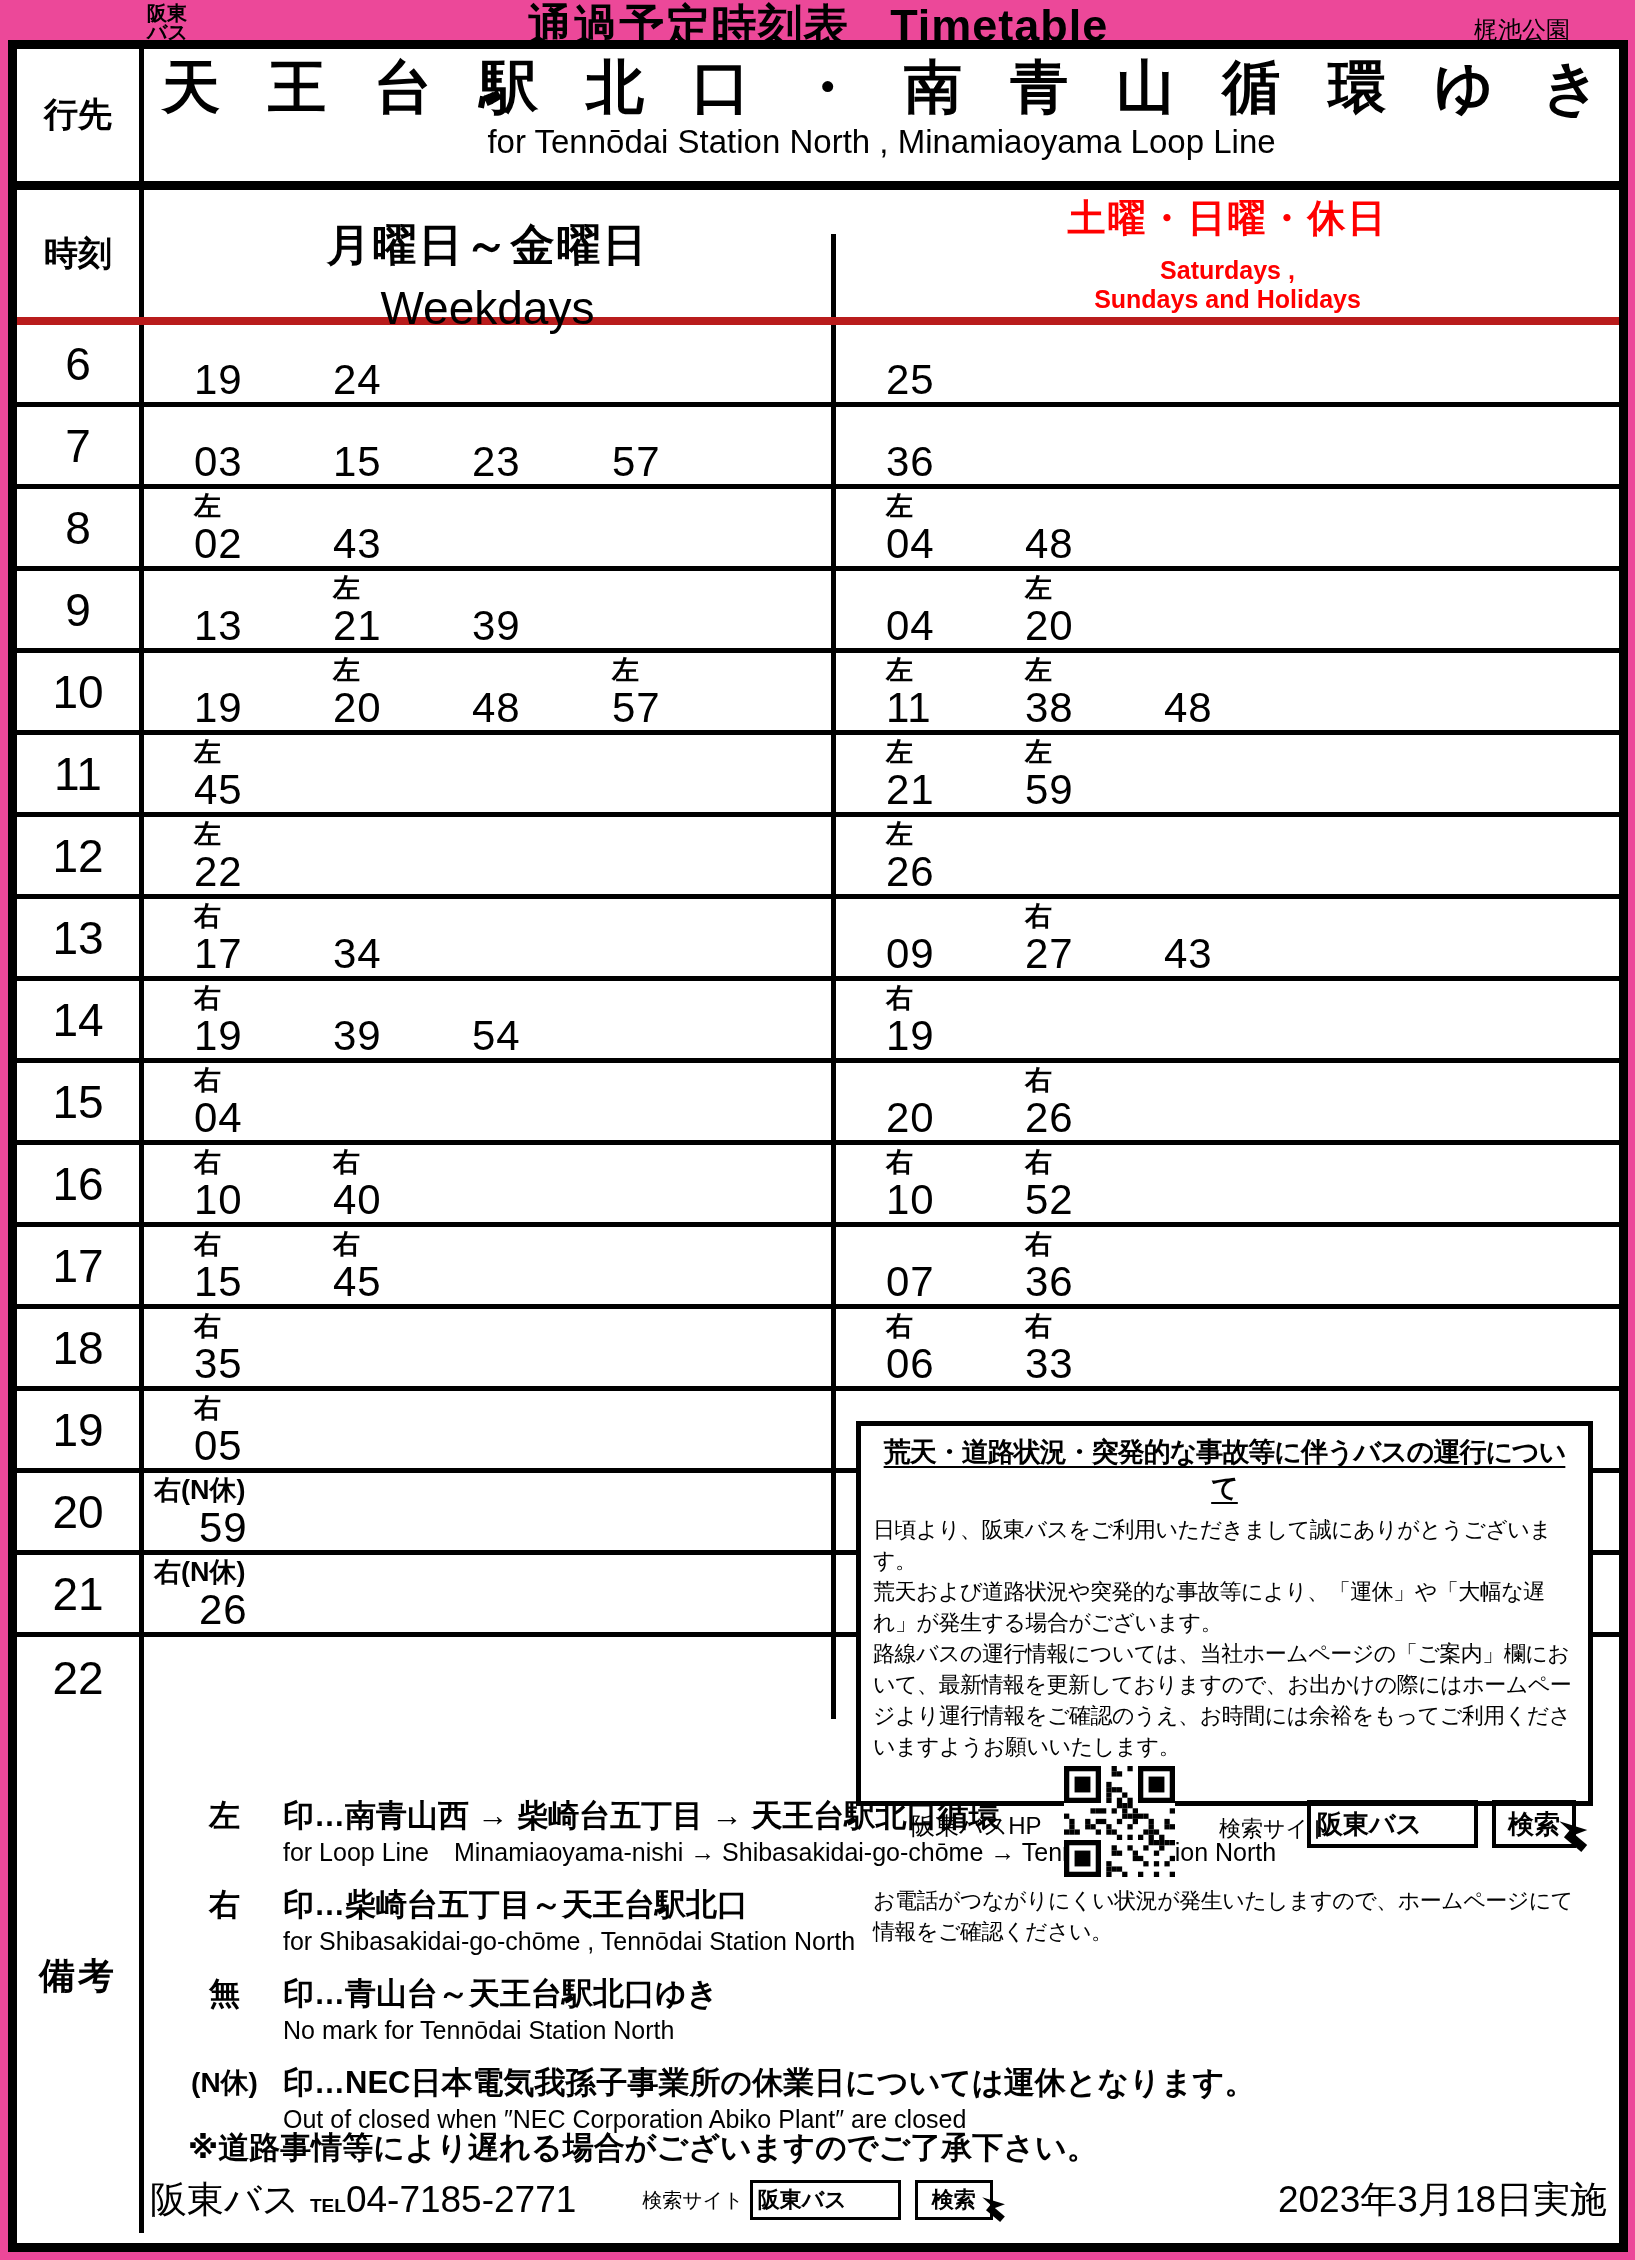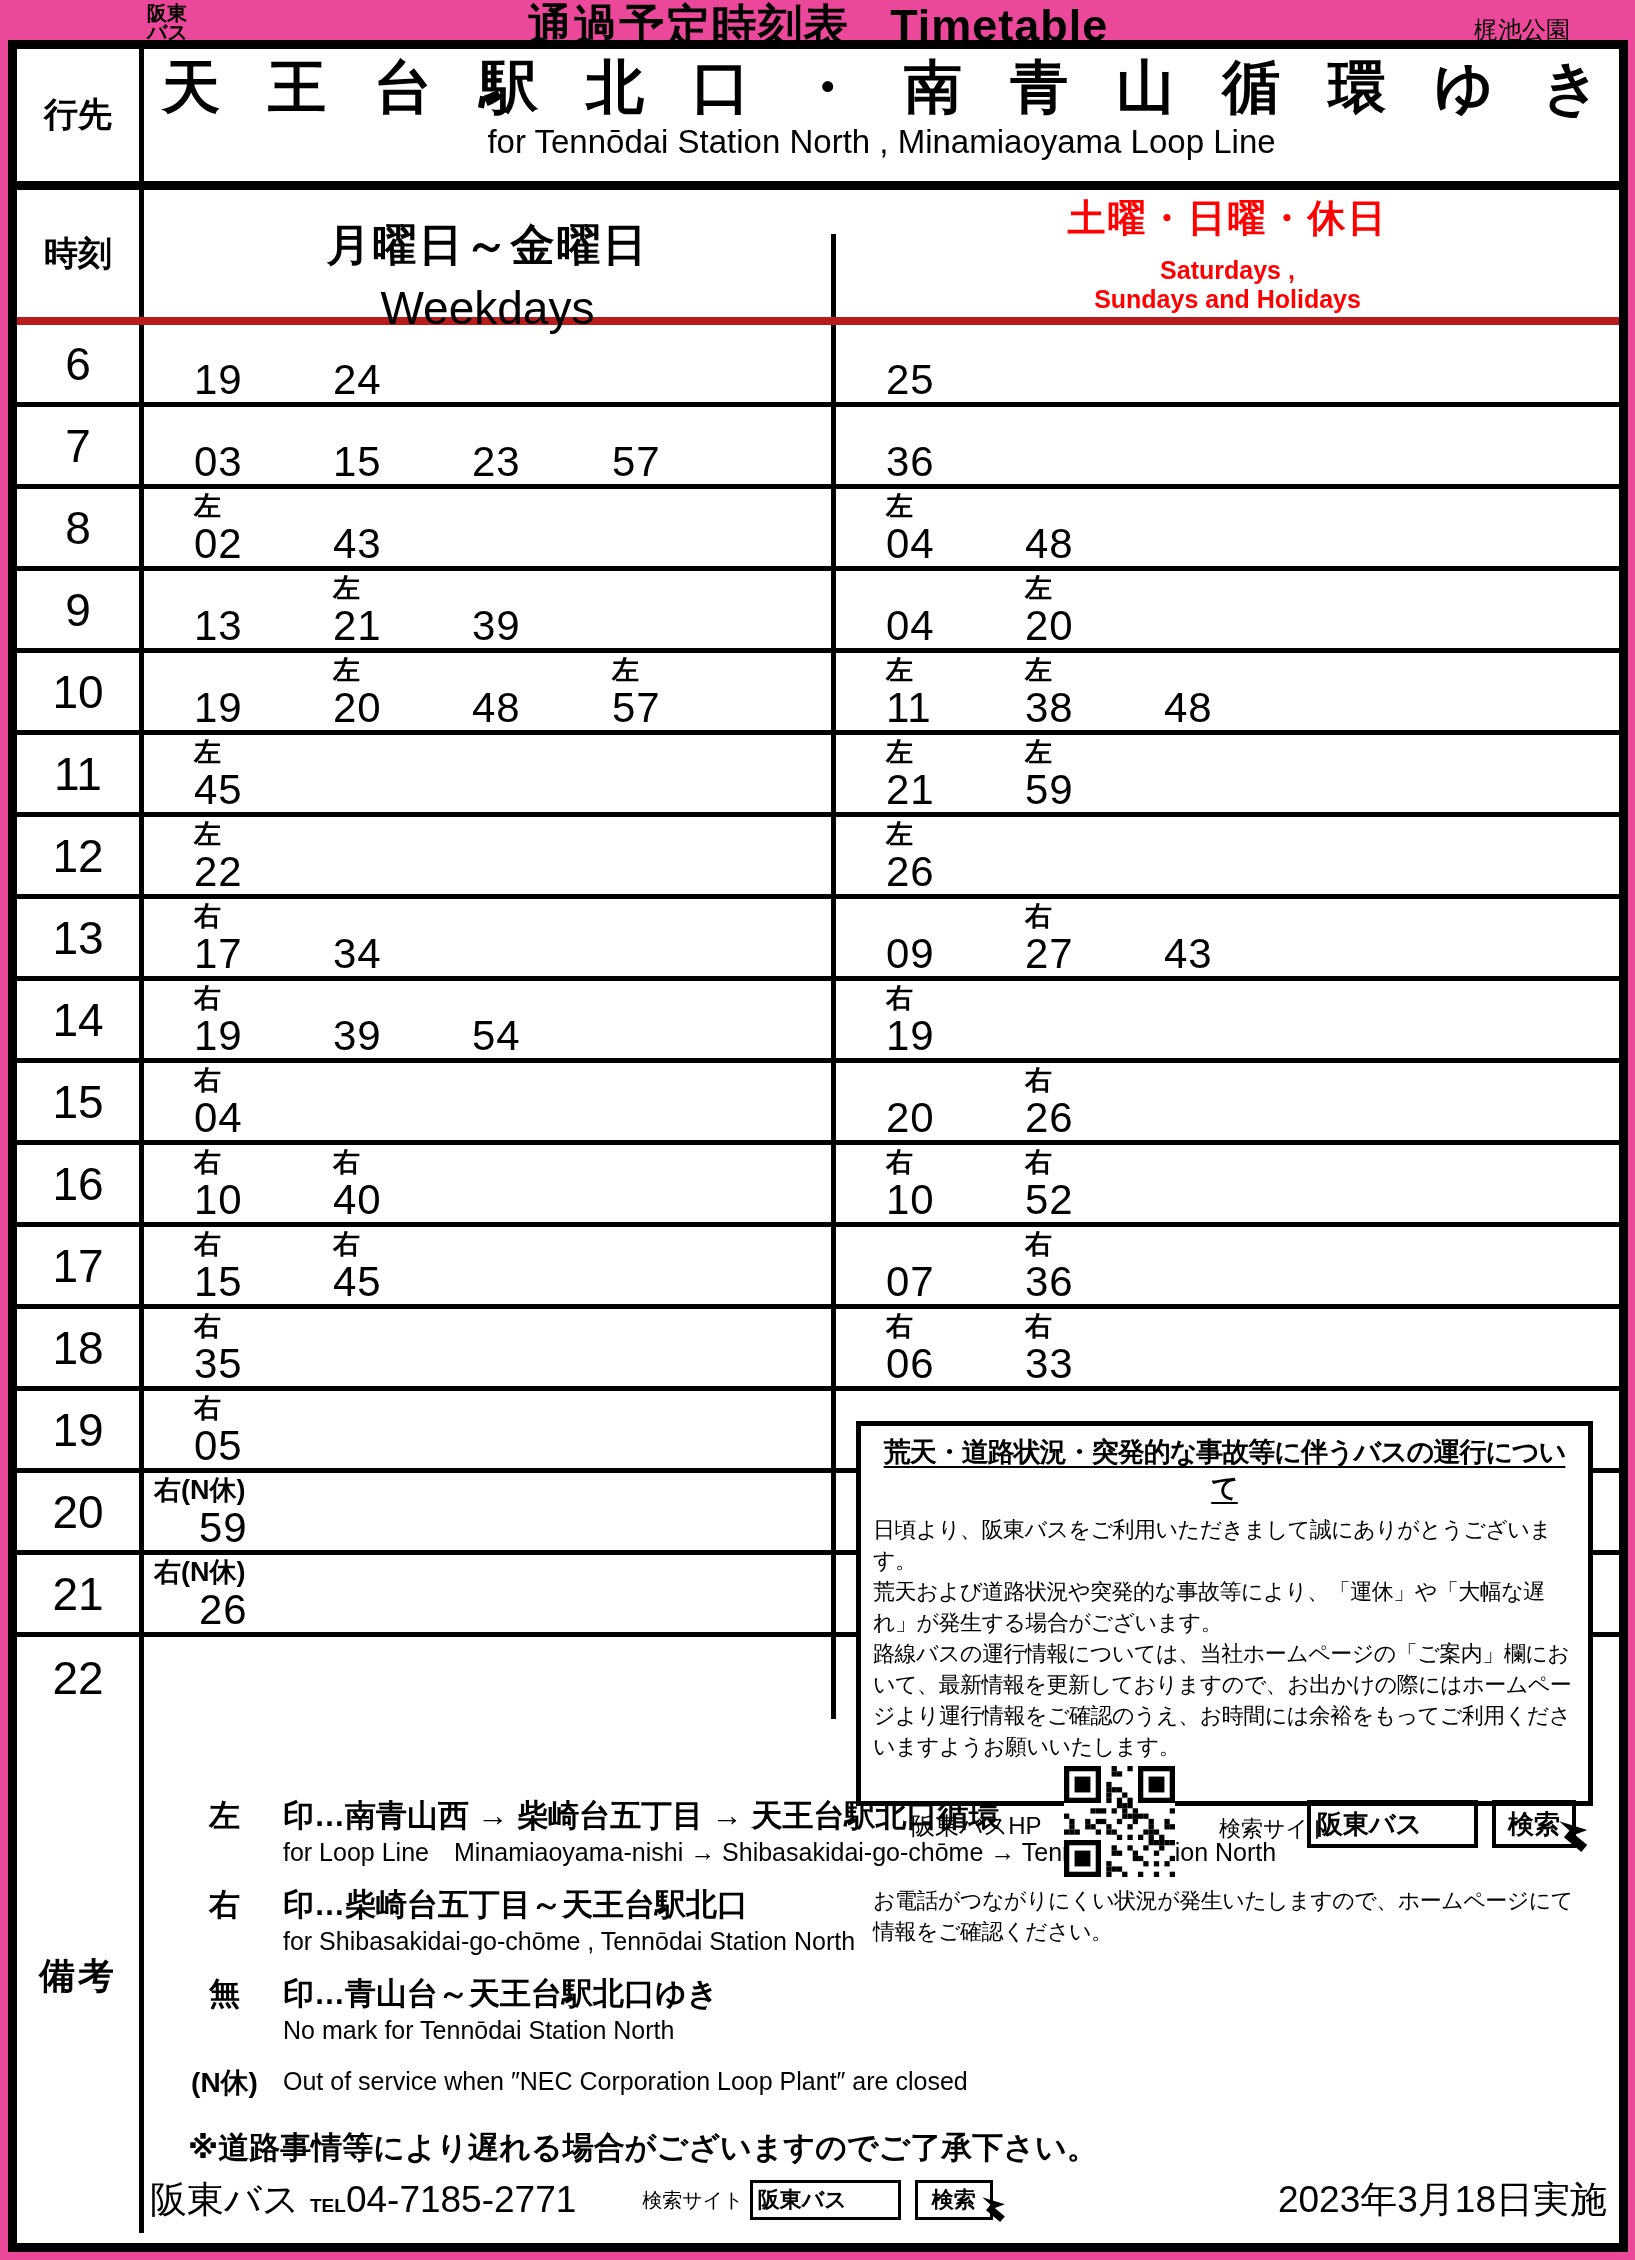--- a/index.html
+++ b/index.html
@@ -492,21 +492,22 @@
             <div class="legend-item">
               <div class="legend-mark">無</div>
               <div>
                 <div class="legend-jp">印…青山台～天王台駅北口ゆき</div>
                 <div class="legend-en">No mark for Tennōdai Station North</div>
               </div>
             </div>
             <div class="legend-item">
               <div class="legend-mark small">(N休)</div>
               <div>
-                <div class="legend-en">Out of service when ″NEC Corporation Loop Plant″ are closed</div>
+                <div class="legend-jp">印…NEC日本電気我孫子事業所の休業日については運休となります。</div>
+                <div class="legend-en">Out of closed when ″NEC Corporation Abiko Plant″ are closed</div>
               </div>
             </div>
           </div>
         <div class="delay-note">※道路事情等により遅れる場合がございますのでご了承下さい。</div>
         <div class="footer-row">
           <div class="footer-op">
             <span>阪東バス</span>
             <span class="tel-small">TEL</span><span>04-7185-2771</span>
           </div>
           <div class="search-widget">

